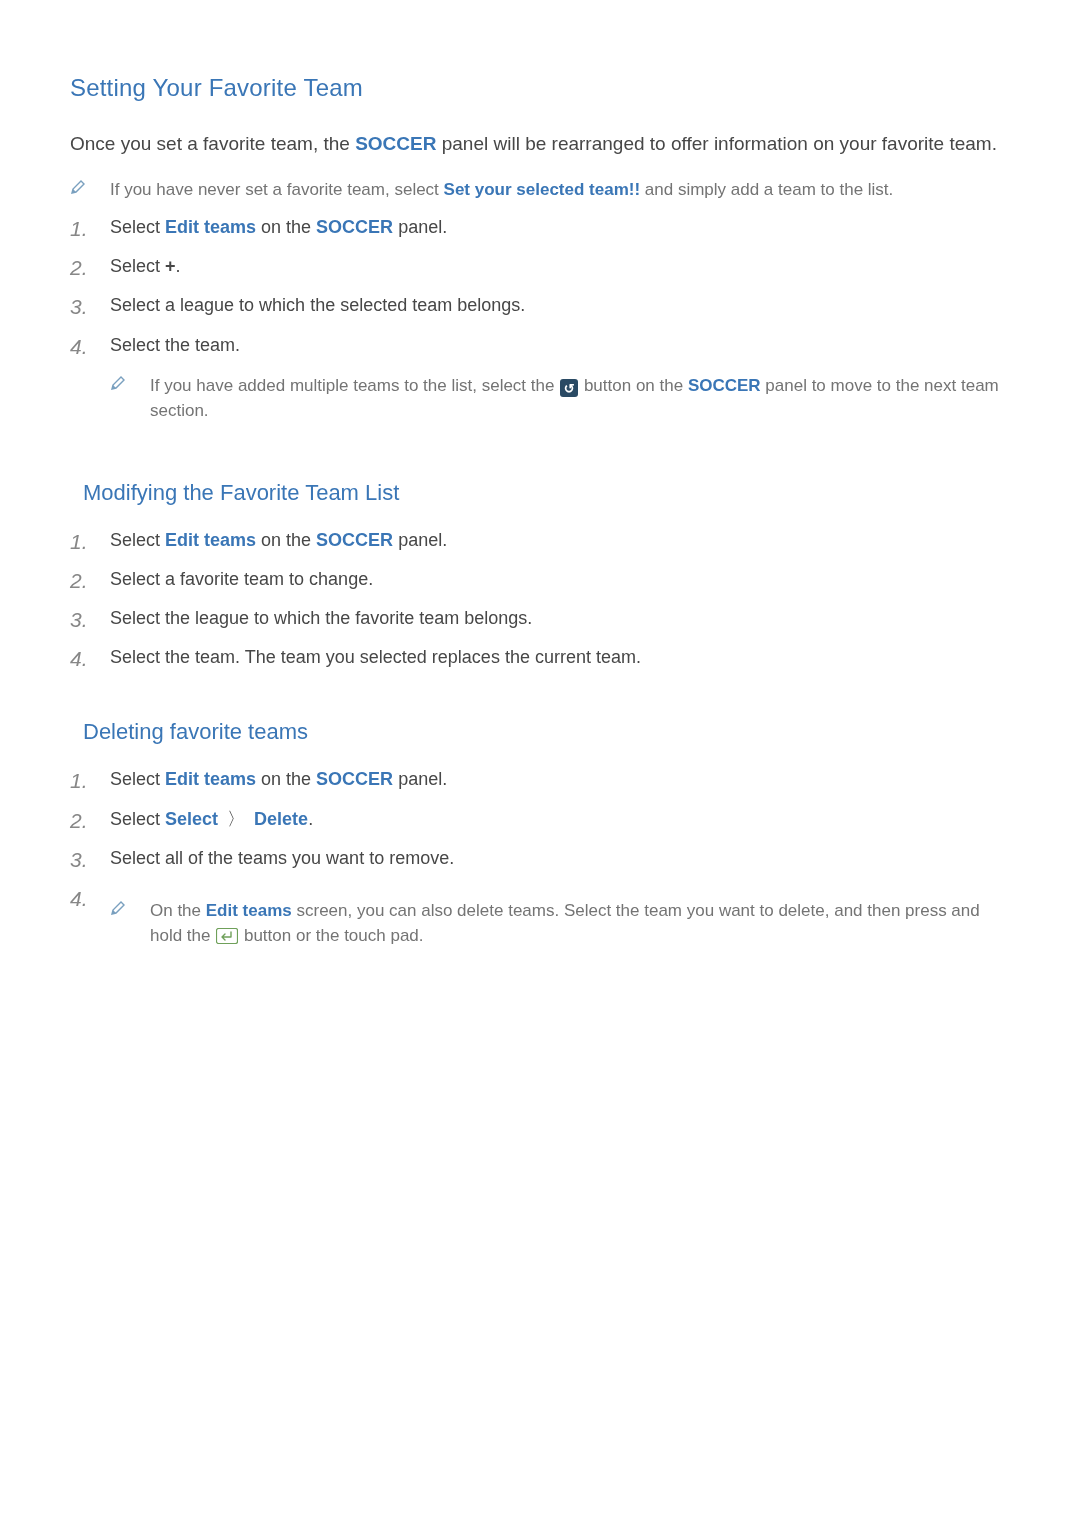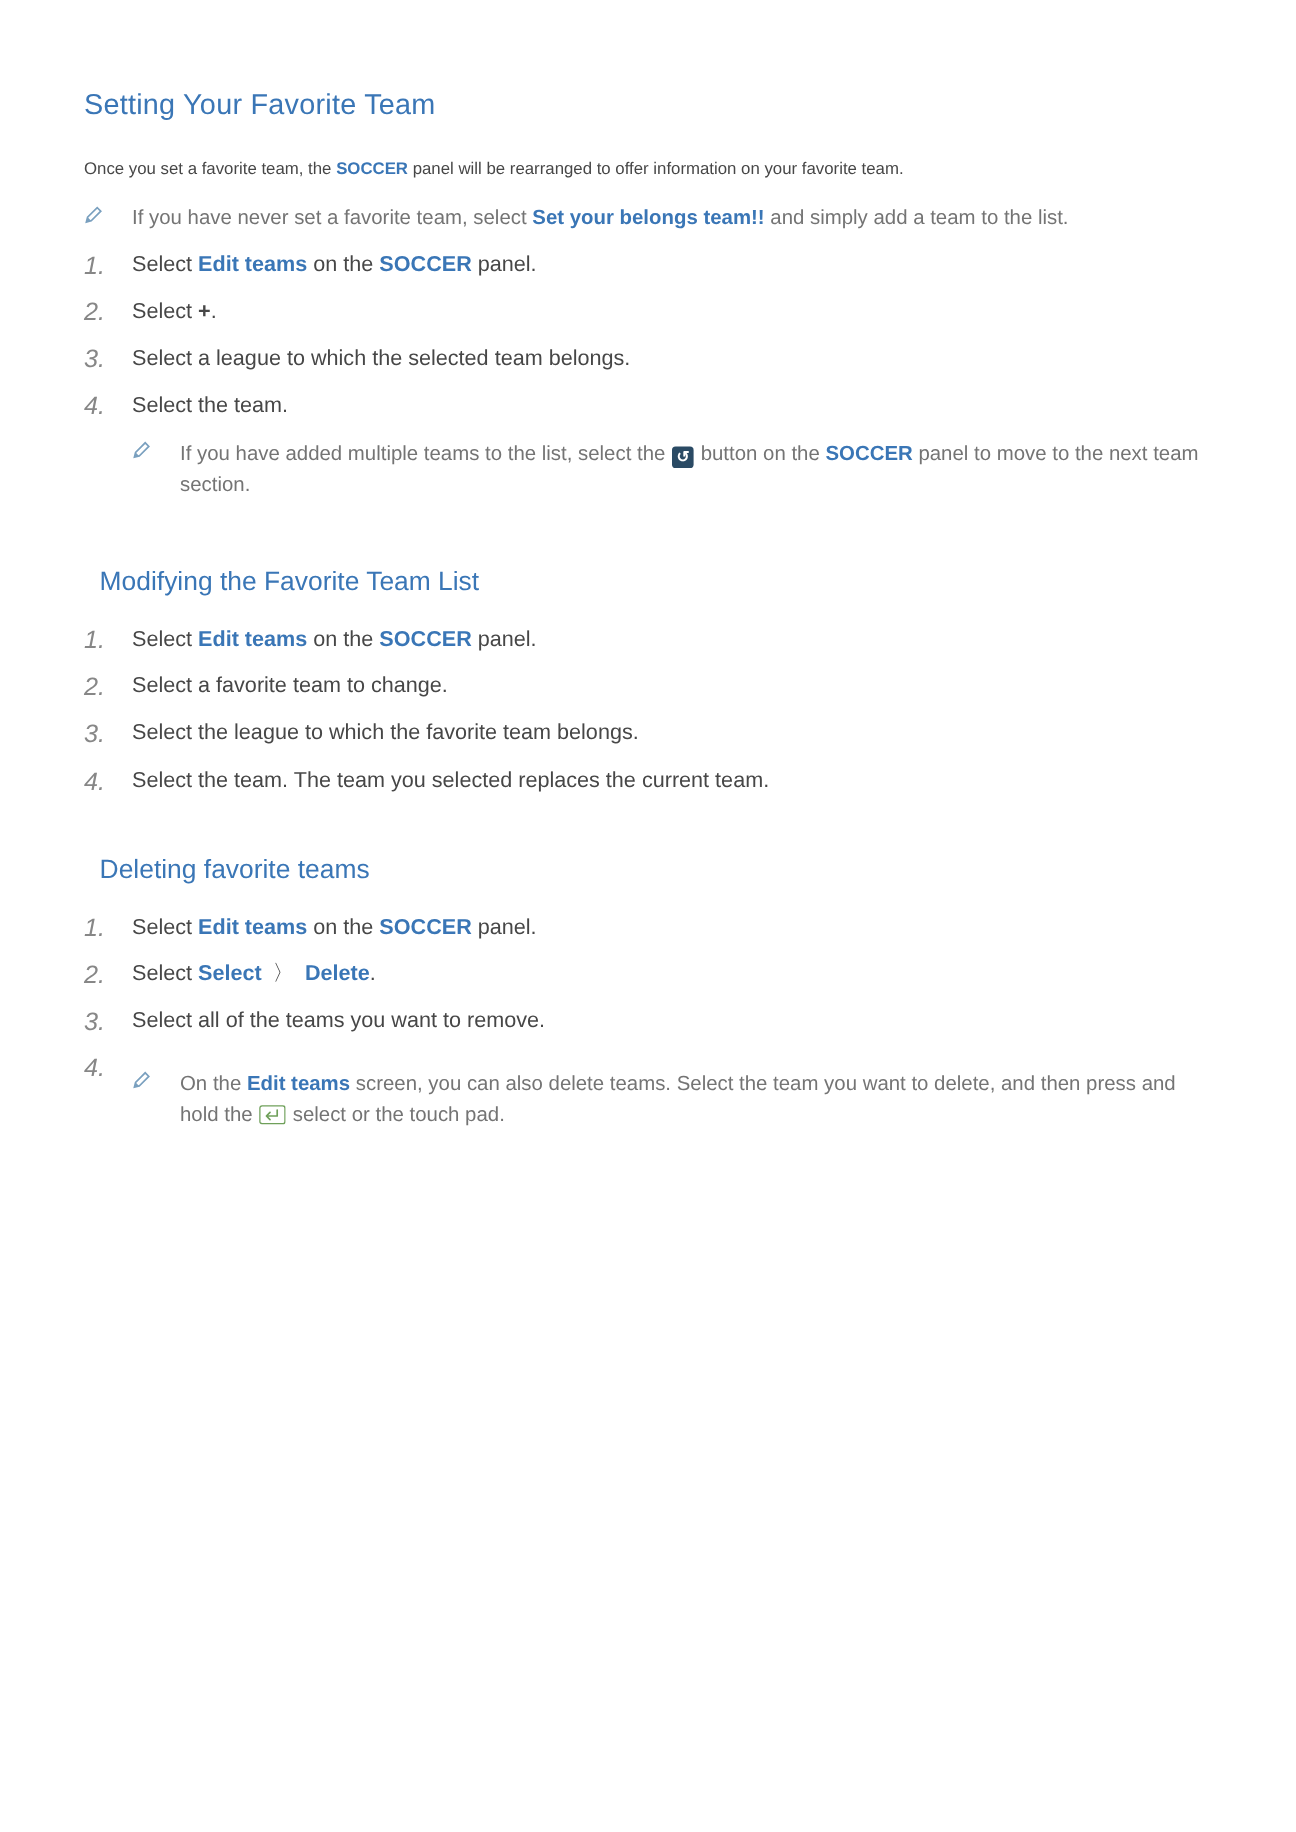--- a/index.html
+++ b/index.html
@@ -30,21 +30,21 @@
     margin: 10px 0 24px 0;
     letter-spacing: 0.2px;
   }
   h2.section-title {
     color: var(--blue);
     font-weight: 500;
     font-size: 22px;
     margin: 44px 0 18px 13px;
   }
   .intro {
-    font-size: 14px;
+    font-size: 19px;
     margin-bottom: 18px;
   }
   .accent {
     color: var(--blue);
     font-weight: 600;
   }
   .strong {
     font-weight: 600;
   }
   .list {
@@ -134,21 +134,21 @@
   <li>
     <span class="bullet-col">
       <span class="pencil-icon">
         <svg width="16" height="16" viewBox="0 0 16 16">
             <path d="M2 14 L3 10 L11 2 L14 5 L6 13 Z" fill="none" stroke="#7aa0bf" stroke-width="1.4"></path>
             <path d="M2 14 L3 10 L6 13 Z" fill="#7aa0bf"></path>
           </svg>
       </span>
     </span>
     <span class="content-col note-text">
-      <span>If you have never set a favorite team, select </span><span class="accent">Set your belongs team!!</span><span> and simply add a team to the list.</span>
+      <span>If you have never set a favorite team, select </span><span class="accent">Set your selected team!!</span><span> and simply add a team to the list.</span>
     </span>
   </li>
 
   <li>
     <span class="bullet-col">
         <span class="num">1.</span>
       </span>
     <span class="content-col">
       <span>Select </span><span class="accent">Edit teams</span><span> on the </span><span class="accent">SOCCER</span><span> panel.</span>
     </span>
@@ -260,19 +260,19 @@
                   <path d="M2 14 L3 10 L6 13 Z" fill="#7aa0bf"></path>
                 </svg>
             </span>
           </span>
           <span class="content-col note-text">
             <span>On the </span><span class="accent">Edit teams</span><span> screen, you can also delete teams. Select the team you want to delete, and then press and hold the </span><span class="enter-key">
                 <svg width="22" height="16" viewBox="0 0 22 16">
                   <rect x="0.5" y="0.5" width="21" height="15" rx="2" fill="none" stroke="#6fa05a" stroke-width="1.2"></rect>
                   <path d="M15 4 L15 9 L7 9 M9 6 L6 9 L9 12" fill="none" stroke="#6fa05a" stroke-width="1.4" stroke-linecap="round" stroke-linejoin="round"></path>
                 </svg>
-              </span><span> select or the touch pad.</span>
+              </span><span> button or the touch pad.</span>
           </span>
         </li>
       </ul>
     </span>
   </li>
 </ul>
 
 </body></html>

